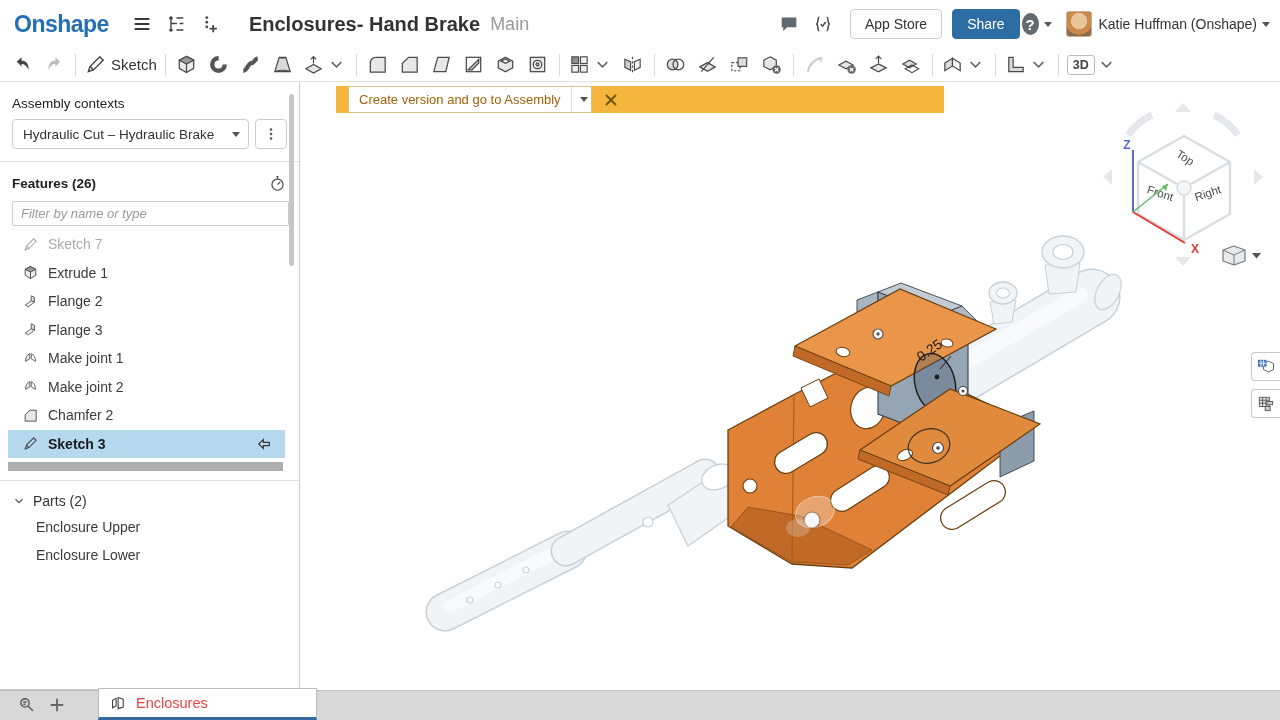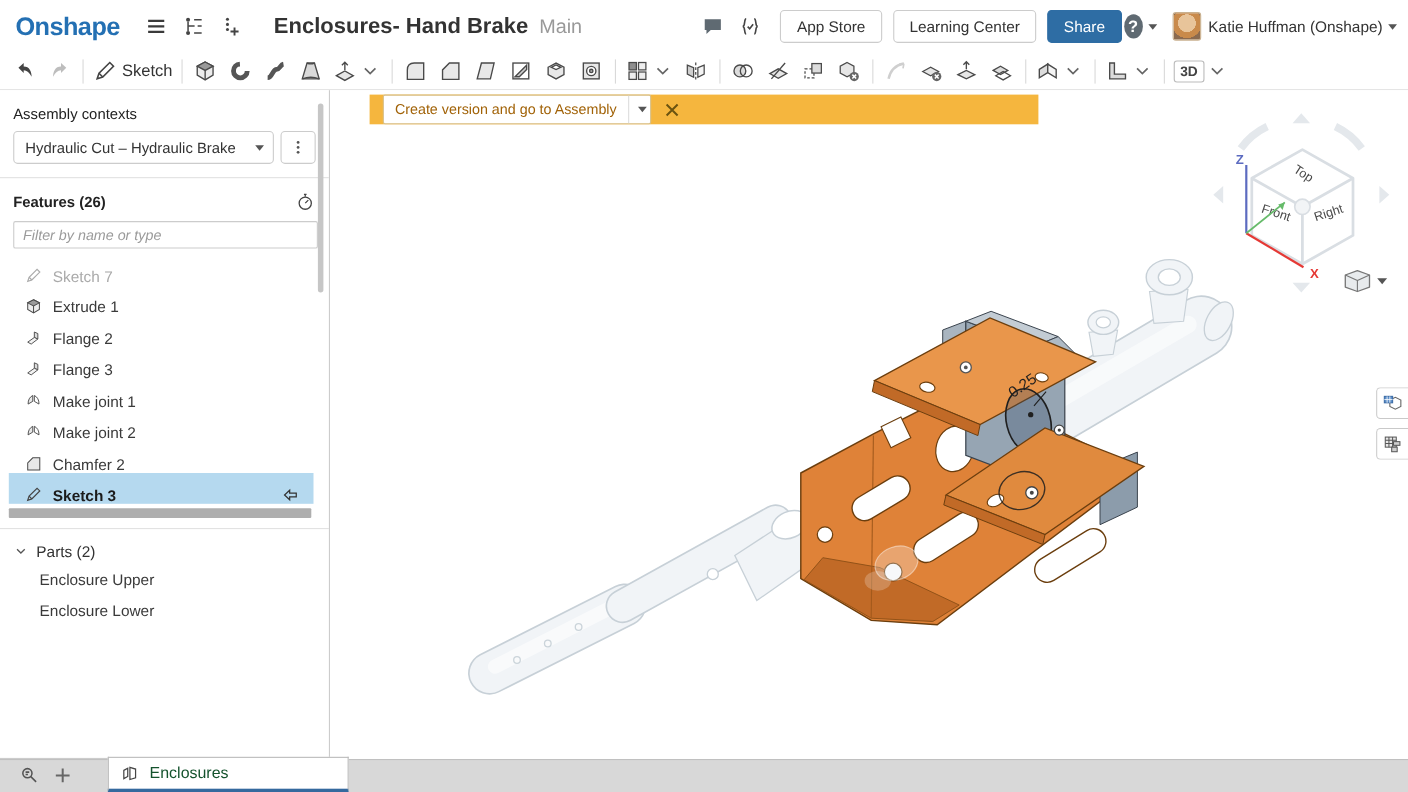--- a/index.html
+++ b/index.html
@@ -38,21 +38,21 @@
   .ctx-select { flex:1; height:30px; border:1px solid #ccc; border-radius:4px; display:flex; align-items:center; padding:0 8px 0 10px; font-size:13.5px; color:#333; cursor:pointer; }
   .ctx-select .val { flex:1; white-space:nowrap; overflow:hidden; }
   .dotbtn { width:32px; height:30px; border:1px solid #ccc; border-radius:4px; display:flex; align-items:center; justify-content:center; cursor:pointer; }
   .sb-div { height:1px; background:#e2e2e2; margin:12px 0 0 0; }
   .feat-head { display:flex; align-items:center; padding:12px 12px 6px 12px; }
   .feat-head .t { font-size:13.5px; font-weight:bold; color:#222; flex:1; }
   .filter-wrap { padding:2px 10px 4px 12px; }
   .filter-input { width:100%; height:25px; border:1px solid #ccc; border-radius:2px; font-size:13px; font-style:italic; padding:0 8px; color:#555; outline:none; }
   .filter-input::placeholder { color:#9a9a9a; font-style:italic; }
   .feat-list { position:relative; }
-  .feat-row { display:flex; align-items:flex-end; height:28.5px; padding:0 10px 0 14px; font-size:14px; color:#3a3a3a; cursor:pointer; margin:0 14px 0 8px; }
+  .feat-row { display:flex; align-items:center; height:28.5px; padding:0 10px 0 14px; font-size:14px; color:#3a3a3a; cursor:pointer; margin:0 14px 0 8px; }
   .feat-row svg { width:17px; height:17px; margin-right:9px; flex:0 0 auto; }
   .feat-row.suppressed { color:#aaa; }
   .feat-row.suppressed svg { opacity:.45; }
   .feat-row.selected { background:#B5D9EF; font-weight:bold; color:#1b1b1b; margin-right:14px; }
   .feat-row .lbl { flex:1; }
   .feat-row .rb-arrow { width:22px; height:16px; margin:0; }
   .v-scroll { position:absolute; right:5px; top:218px; width:5px; height:172px; background:#c6c6c6; border-radius:3px; }
   .rollback { height:9px; background:#AEAEAE; margin:4px 16px 0 8px; border-radius:1px; cursor:ns-resize; }
   .parts-sec { border-top:1px solid #e2e2e2; margin-top:9px; padding-top:8px; }
   .parts-head { display:flex; align-items:center; padding:4px 12px; font-size:14px; color:#333; cursor:pointer; }
@@ -70,21 +70,21 @@
   .model-svg { position:absolute; inset:0; width:100%; height:100%; }
   .flyout { position:absolute; right:0; width:29px; height:29px; background:#fff; border:1px solid #c9c9c9; border-right:none; border-radius:4px 0 0 4px; display:flex; align-items:center; justify-content:center; cursor:pointer; }
   .flyout svg { width:20px; height:20px; }
 
   
   .footer { position:absolute; left:0; bottom:0; width:1280px; height:30px; background:#D8D8D8; border-top:1px solid #c0c0c0; display:flex; align-items:flex-end; }
   .f-ico { width:30px; height:28px; display:flex; align-items:center; justify-content:center; cursor:pointer; margin-bottom:1px; }
   .f-ico svg { width:20px; height:20px; }
   .tab { width:219px; height:32px; margin-left:26px; background:#fff; border:1px solid #bbb; border-bottom:3px solid #35699E; display:flex; align-items:center; padding:0 10px; position:relative; top:0; cursor:pointer; }
   .tab svg { width:19px; height:19px; margin-right:8px; }
-  .tab .t { font-size:14.5px; color:#14532d; }
+  .tab .t { font-size:14.5px; color:#ef4444; }
   text { font-family:"Liberation Sans",sans-serif; }
 </style>
 </head>
 <body>
 
 <svg width="0" height="0" style="position:absolute">
 <defs>
   <g id="sym-undo">
         <path d="M6 9 L11 4.5 V7.8 C16.5 7.8 18.5 12.5 18.5 17.5 C16.5 13.5 14 11.4 11 11.4 V14 Z" fill="#444"></path>
       </g>
@@ -283,21 +283,20 @@
         <svg viewBox="0 0 24 24">
           <use href="#sym-comment"></use>
         </svg>
       </span>
     <span class="hicon">
         <svg viewBox="0 0 24 24">
           <use href="#sym-fscheck"></use>
         </svg>
       </span>
     <button class="hbtn">App Store</button>
-    <button class="hbtn">Learning Center</button>
     <button class="hbtn primary">Share</button>
     <span class="hicon">
         <span class="help-circle">?</span>
         <span class="caret"></span>
       </span>
     <span class="avatar"></span>
     <span class="username">Katie Huffman (Onshape)</span>
     <span class="caret"></span>
   </div>
 

